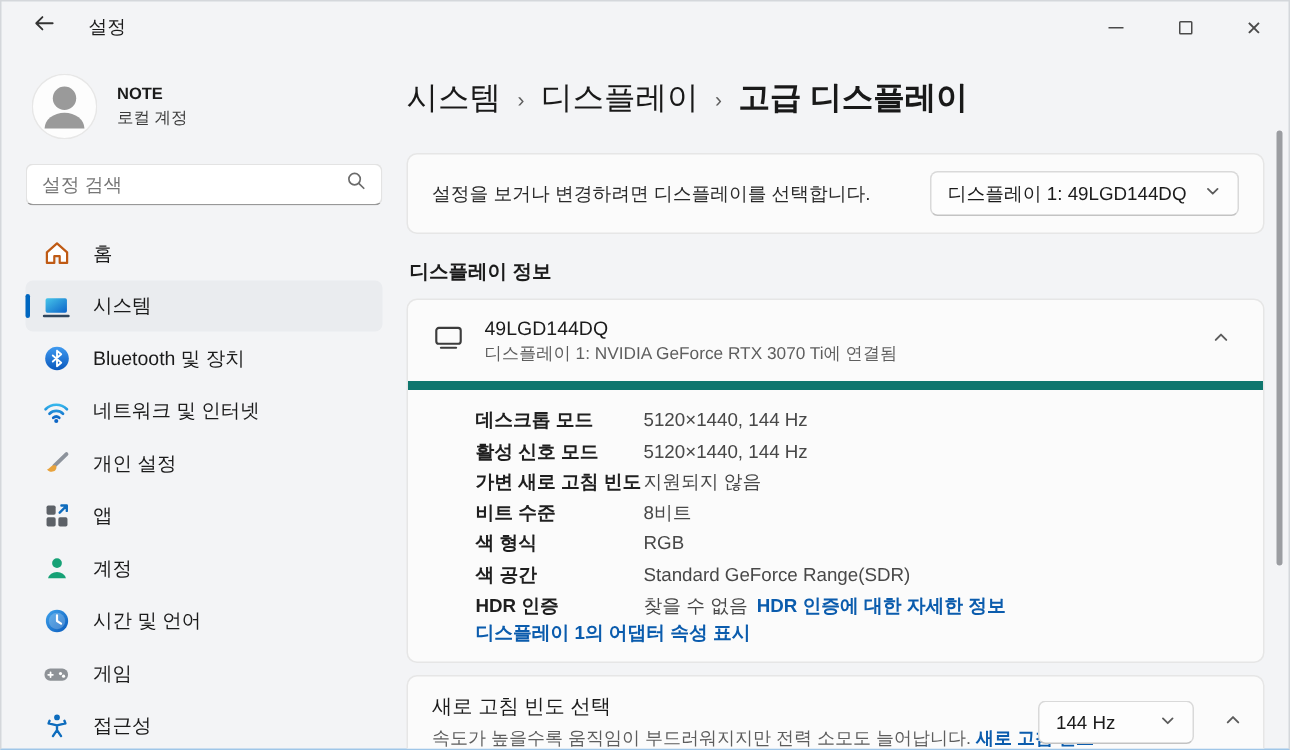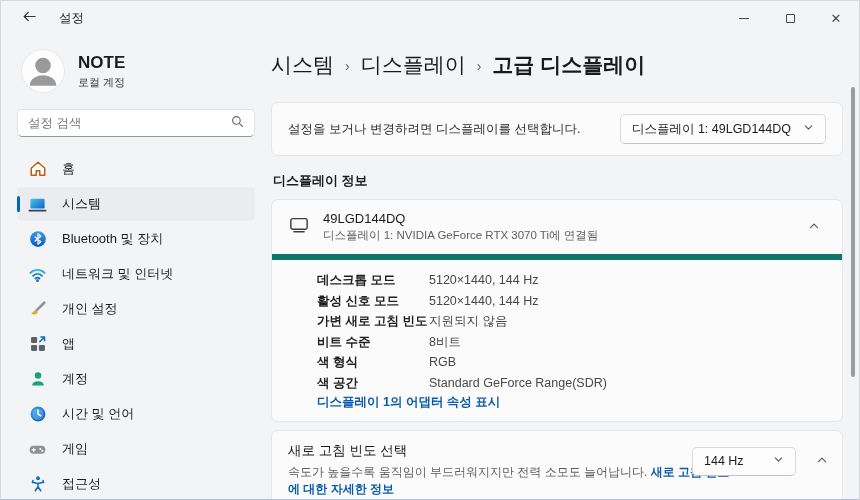--- a/index.html
+++ b/index.html
@@ -18,21 +18,21 @@
   .glyph-min { width:10px; height:1px; background:#4a4a4a; display:block; }
   .glyph-max { width:9px; height:9px; border:1px solid #4a4a4a; border-radius:1px; display:block; }
   .glyph-close { font-size:13px; color:#4a4a4a; line-height:1; }
   
   .app { display:flex; height:466px; }
   .sidebar { width:268px; flex:none; padding:6px 14px 0 16px; }
   .main { flex:1; padding:14px 16px 0 2px; }
   
   .account { display:flex; align-items:center; gap:13px; padding:8px 0 16px 4px; }
   .avatar { width:44px; height:44px; border-radius:50%; background:#fdfdfd; box-shadow:0 0 0 1px #e7e7e7 inset; display:flex; align-items:center; justify-content:center; overflow:hidden; }
-  .acct-name { font-size:17px; font-weight:700; color:#1b1b1b; }
+  .acct-name { font-size:11px; font-weight:700; color:#1b1b1b; }
   .acct-type { font-size:11px; color:#3a3a3a; margin-top:2px; }
   .searchbox { height:28px; background:#ffffff; border:1px solid #e3e3e3; border-bottom-color:#989898; border-radius:5px; display:flex; align-items:center; justify-content:space-between; padding:0 10px; }
   .searchbox .ph { font-size:12.5px; color:#767676; }
   .nav { margin-top:15px; }
   .nav-item { height:34px; margin:1px 0; border-radius:5px; display:flex; align-items:center; gap:15px; padding:0 11px; font-size:13px; color:#1b1b1b; position:relative; cursor:pointer; }
   .nav-item.selected { background:#eaecef; }
   .nav-item.selected::before { content:""; position:absolute; left:0; top:9px; bottom:9px; width:3px; border-radius:3px; background:#0067c0; }
   .nav-ico { width:19px; height:19px; flex:none; display:flex; align-items:center; justify-content:center; }
   
   .breadcrumb { display:flex; align-items:center; gap:11px; font-size:21px; color:#191919; margin:2px 0 23px 0; }
@@ -300,20 +300,26 @@
             <span class="detail-value">8비트</span>
           </div>
           <div class="detail-row">
             <span class="detail-label">색 형식</span>
             <span class="detail-value">RGB</span>
           </div>
           <div class="detail-row">
             <span class="detail-label">색 공간</span>
             <span class="detail-value">Standard GeForce Range(SDR)</span>
           </div>
+          <div class="detail-row">
+            <span class="detail-label">HDR 인증</span>
+            <span class="detail-value">
+              <span>찾을 수 없음</span><span class="link hdr-link">HDR 인증에 대한 자세한 정보</span>
+            </span>
+          </div>
           <div class="adapter-link link">디스플레이 1의 어댑터 속성 표시</div>
         </div>
       </div>
 
       <div class="card card-refresh">
         <div class="refresh-title">새로 고침 빈도 선택</div>
         <div class="refresh-desc">
           <span>속도가 높을수록 움직임이 부드러워지지만 전력 소모도 늘어납니다.</span>
           <span class="link">새로 고침 빈도에 대한 자세한 정보</span>
         </div>

